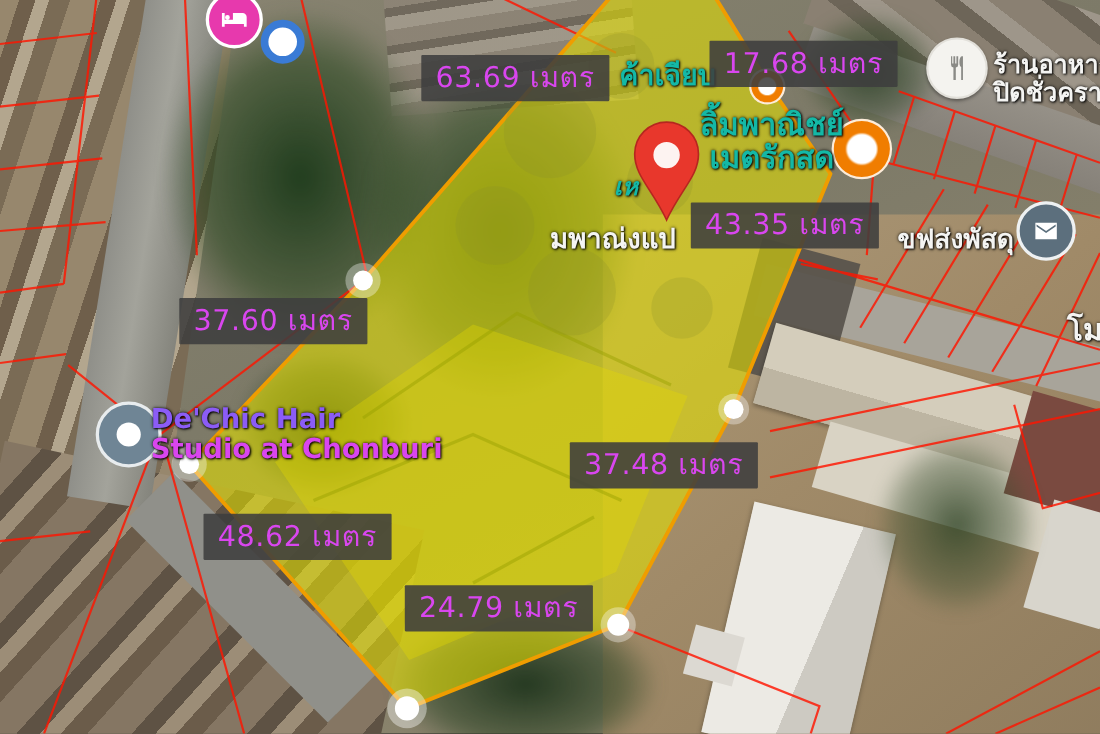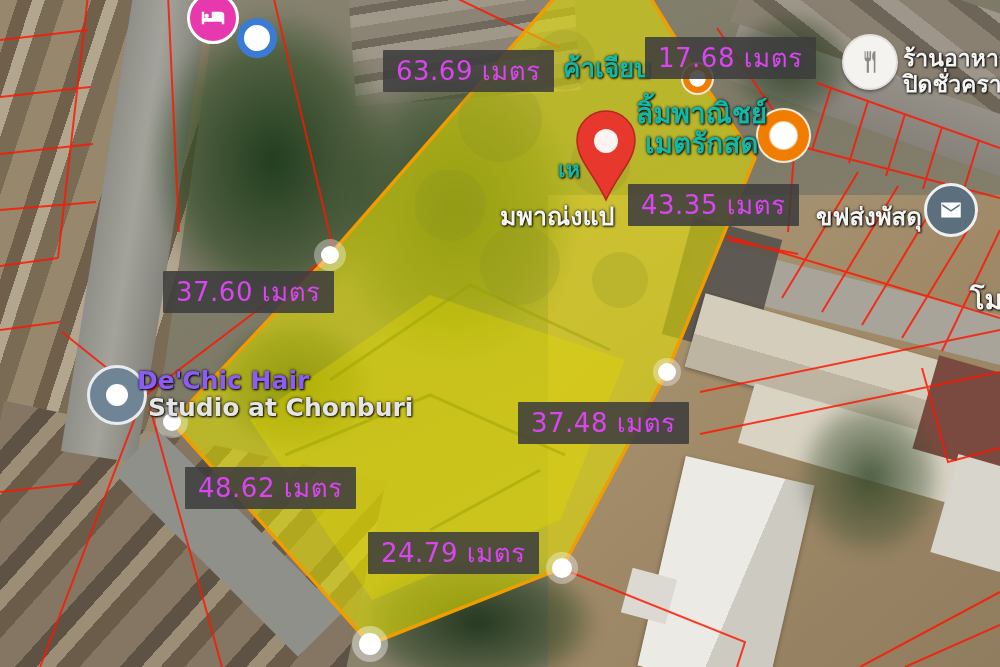--- a/index.html
+++ b/index.html
@@ -161,28 +161,28 @@
       </span>
   </div>
 
   <div class="poi-txt" style="left:903px;top:40px;font-size:23px;">ร้านอาหาร</div>
   <div class="poi-txt" style="left:903px;top:66px;font-size:23px;">ปิดชั่วคราว</div>
 
   <div class="poi-txt poi-olive" style="left:563px;top:47px;font-size:26px;">ค้าเจียบ</div>
 
   <div class="poi-txt poi-olive" style="left:636px;top:91px;font-size:28px;">ลิ้มพาณิชย์</div>
   <div class="poi-txt poi-olive" style="left:645px;top:121px;font-size:28px;">เมตรักสด</div>
-  <div class="poi-txt poi-olive" style="left:558px;top:152px;font-size:22px;">เห</div>
+  <div class="poi-txt poi-olive" style="left:558px;top:152px;font-size:22px;font-style:italic;">เห</div>
 
   <div class="poi-txt" style="left:500px;top:196px;font-size:25px;">มพาณ่งแป</div>
 
   <div class="poi-txt" style="left:816px;top:197px;font-size:24px;">ขฟส่งพัสดุ</div>
 
   <div class="poi-txt" style="left:137px;top:366px;font-size:25px;color:#8b5cf6;">De'Chic Hair</div>
-  <div class="poi-txt" style="left:137px;top:393px;font-size:25px;color:#e5e5e5;margin-left:11px;">Studio at Chonburi</div>
+  <div class="poi-txt" style="left:137px;top:393px;font-size:25px;color:#d946ef;">Studio at Chonburi</div>
 
   <div class="poi-txt" style="left:970px;top:278px;font-size:27px;">โม</div>
 
   <svg class="abs" style="left:571px;top:108px;" width="70" height="95" viewBox="0 0 70 95">
     <path d="M35,92 C22,64 6,52 6,32 A29,29 0 1 1 64,32 C64,52 48,64 35,92 Z" fill="#e8372c" stroke="#b5271f" stroke-width="1.5"></path>
     <circle cx="35" cy="33" r="12" fill="#fdf3f1"></circle>
   </svg>
 
   <div class="chip" style="left:383px;top:50px;">63.69 เมตร</div>
   <div class="chip" style="left:645px;top:37px;">17.68 เมตร</div>

